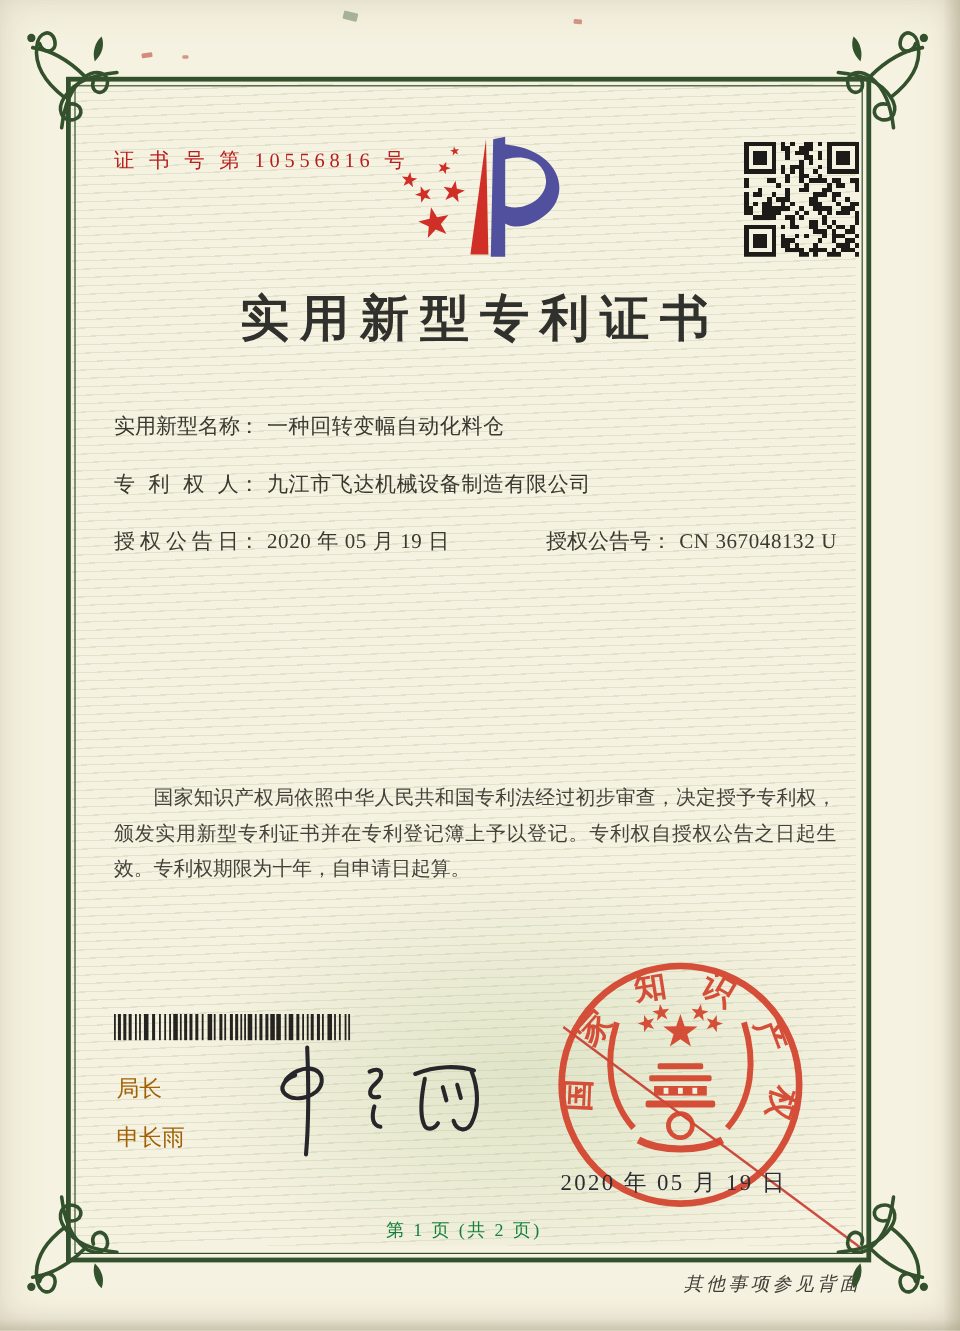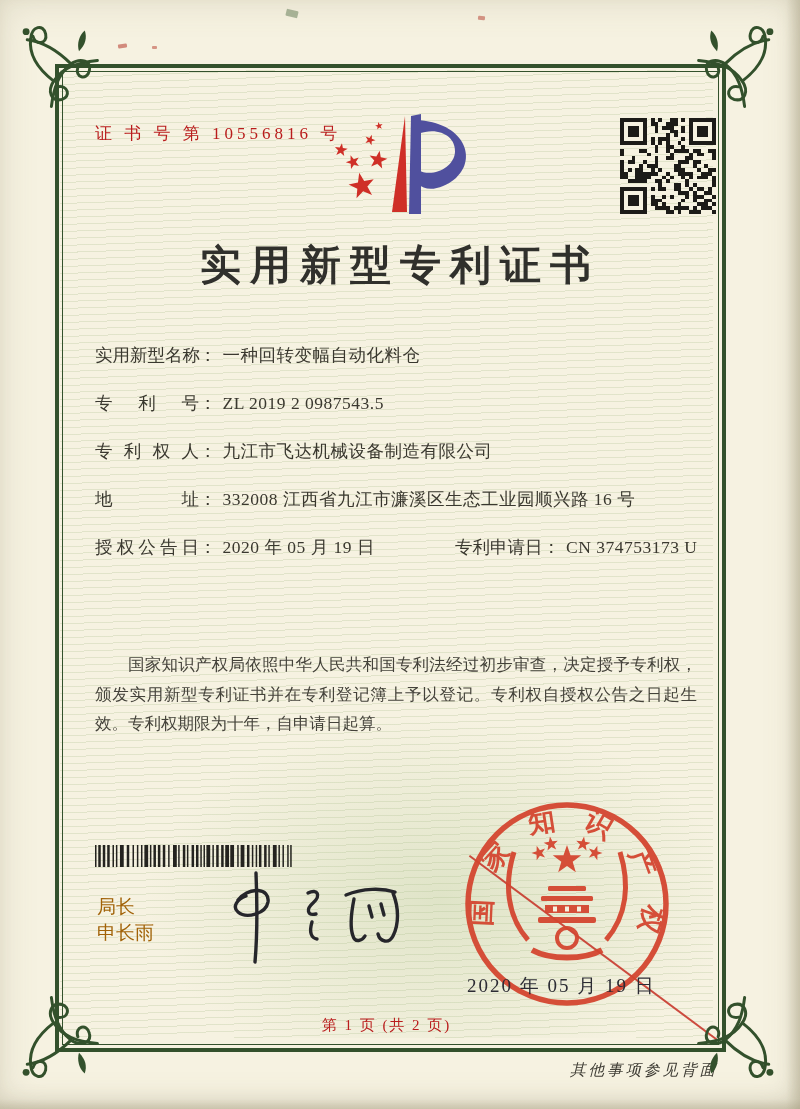--- a/index.html
+++ b/index.html
@@ -56,32 +56,32 @@
   .pair2{position:absolute;left:360px;top:0;}
 
   .bodytext{position:absolute;left:95px;top:650px;width:614px;z-index:5;
     font-size:16.5px;line-height:29.5px;color:#44423a;text-align:justify;}
   .bodytext p{margin:0 12px 3px 0;text-indent:2em;font-family:Liberation Serif, serif;}
 
   .barcode{position:absolute;left:95px;top:845px;width:200px;height:22px;z-index:5;}
 
   .officer{position:absolute;left:97px;top:894px;z-index:5;
     font-family:"Liberation Sans","DejaVu Sans",sans-serif;color:#a16207;font-size:19px;}
-  .officer .o-name{}
+  .officer .o-name{margin-top:15px;}
   .signature{position:absolute;left:212px;top:866px;width:205px;height:108px;z-index:5;}
 
   .redline{position:absolute;left:470px;top:855px;width:308px;height:2px;
     background:rgba(198,46,34,.85);transform:rotate(36.6deg);transform-origin:0 0;z-index:3;}
 
   .seal{position:absolute;left:452px;top:800px;width:230px;height:215px;z-index:4;opacity:.94;}
   .seal-date{position:absolute;left:467px;top:973px;z-index:7;font-size:19px;
     color:#2c2c34;letter-spacing:2px;white-space:nowrap;}
 
   .pageinfo{position:absolute;left:55px;top:1016px;width:663px;text-align:center;
-    font-size:15px;color:#b91c1c;letter-spacing:2px;z-index:5;}
+    font-size:15px;color:#15803d;letter-spacing:2px;z-index:5;}
   .backnote{position:absolute;left:55px;top:1060px;width:663px;text-align:right;
     font-size:15.5px;font-style:italic;color:#3f3d35;letter-spacing:3px;z-index:5;}
 
   .speck{position:absolute;z-index:3;border-radius:1px;}
 </style>
 </head>
 <body>
 
 <svg width="0" height="0" style="position:absolute">
   <defs>
@@ -347,32 +347,26 @@
     <rect x="2" y="20" width="3" height="3" fill="#1c1b18"></rect>
   </svg>
 
 <div class="title">实用新型专利证书</div>
 
 <div class="fields">
   <div class="frow">
     <span class="f-label">实用新型名称</span><span class="f-colon">：</span><span class="f-value">一种回转变幅自动化料仓</span>
   </div>
   <div class="frow">
-    <span class="f-label">专 利 号</span><span class="f-colon">：</span><span class="f-value">ZL 2019 2 0987543.5</span>
-  </div>
-  <div class="frow">
     <span class="f-label">专 利 权 人</span><span class="f-colon">：</span><span class="f-value">九江市飞达机械设备制造有限公司</span>
-  </div>
-  <div class="frow">
-    <span class="f-label">地 址</span><span class="f-colon">：</span><span class="f-value">332008 江西省九江市濂溪区生态工业园顺兴路 16 号</span>
   </div>
   <div class="frow">
     <span class="f-label">授权公告日</span><span class="f-colon">：</span><span class="f-value">2020 年 05 月 19 日</span>
     <span class="pair2">
-      <span>专利申请日</span><span class="f-colon">：</span><span class="f-value">CN 374753173 U</span>
+      <span>授权公告号</span><span class="f-colon">：</span><span class="f-value">CN 367048132 U</span>
     </span>
   </div>
 </div>
 
 <div class="bodytext">
   <p>国家知识产权局依照中华人民共和国专利法经过初步审查，决定授予专利权，颁发实用新型专利证书并在专利登记簿上予以登记。专利权自授权公告之日起生效。专利权期限为十年，自申请日起算。</p>
 </div>
 
 <svg class="barcode" id="barcode-svg" viewBox="0 0 200 22" preserveAspectRatio="none">
     <rect x="0" y="0" width="1.5" height="22" fill="#24231f"></rect>

